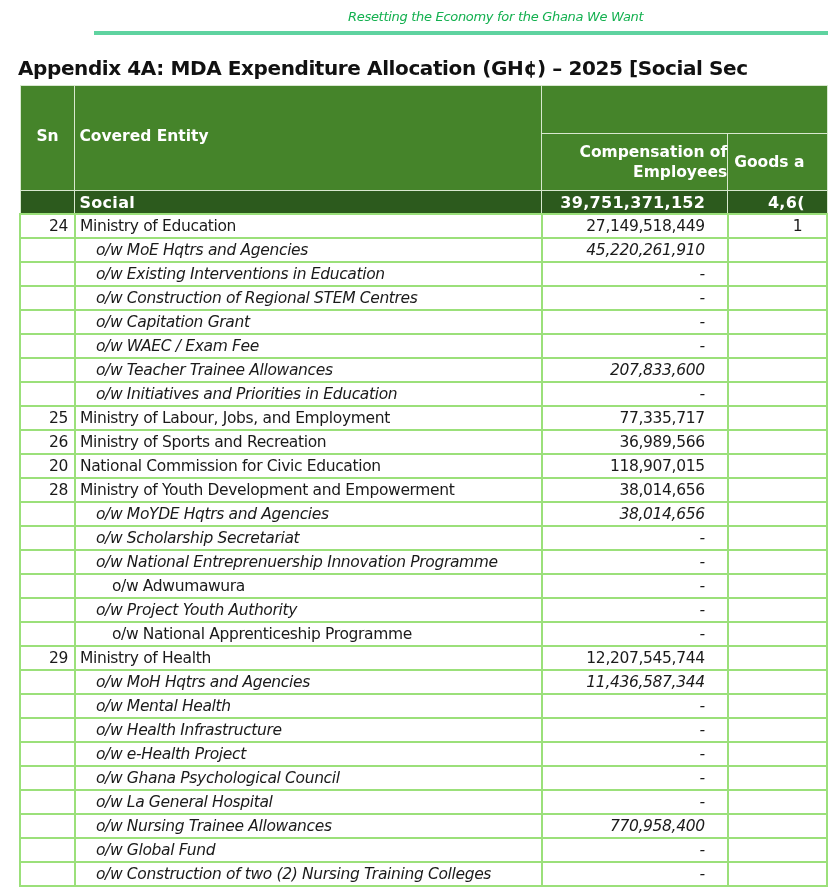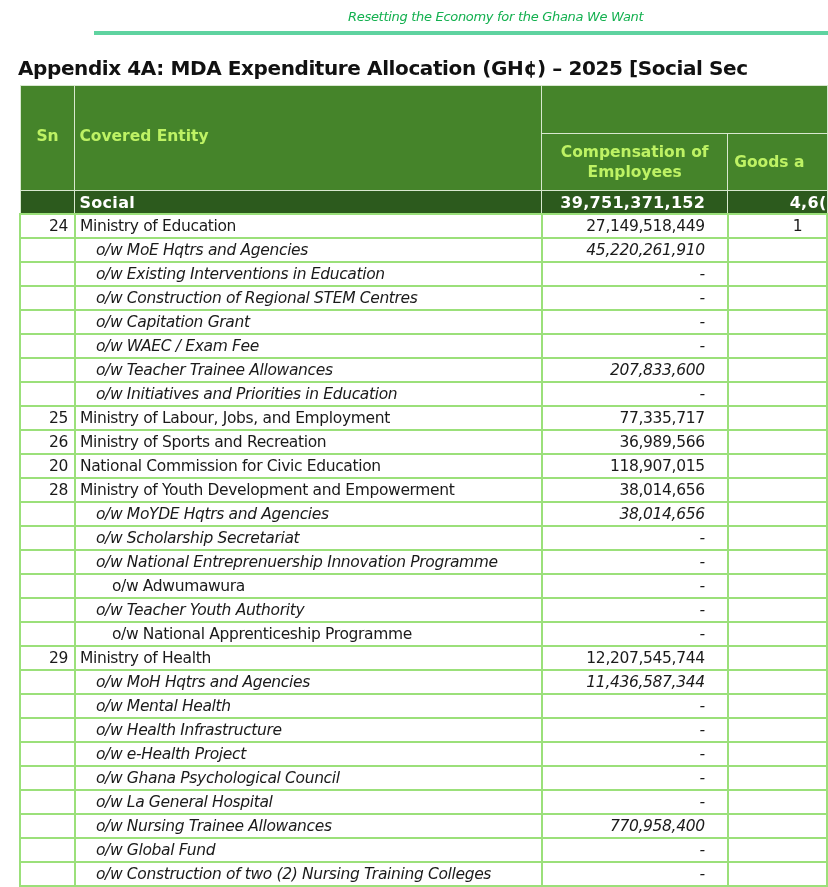--- a/index.html
+++ b/index.html
@@ -23,27 +23,27 @@
   table.grid {
     position:absolute; left:19px; top:85px;
     border-collapse:collapse; table-layout:fixed;
     font-family:"DejaVu Sans", sans-serif;
   }
   table.grid col.c-sn { width:65px; }
   table.grid col.c-entity { width:483px; }
   table.grid col.c-comp { width:192px; }
   table.grid col.c-goods { width:100px; }
   .hdr th {
-    background:#45842a; color:#bef264; font-weight:bold; font-size:15.5px;
+    background:#45842a; color:#ffffff; font-weight:bold; font-size:15.5px;
     border:1px solid #d8e8cf; padding:0;
   }
   .hdr th.sn { text-align:center; height:100px; vertical-align:middle; padding-bottom:4px;}
   .hdr th.entity { text-align:left; vertical-align:middle; padding-left:4px; padding-bottom:4px;}
   .hdr th.group { height:46px; }
-  .hdr th.sub { text-align:center; line-height:20px; height:55px; font-size:15.5px; }
+  .hdr th.sub { text-align:right; line-height:20px; height:55px; font-size:15.5px; }
   .hdr th.sub2 { text-align:left; padding-left:6px; white-space:nowrap; overflow:hidden; }
   tr.section td {
     background:#2c5a1d; color:#ffffff; font-weight:bold; font-size:16px; height:22px;
     border:1px solid #d8e8cf; padding:0 4px; white-space:nowrap; overflow:hidden;
     letter-spacing:0.3px;
   }
   tr.section td.num { text-align:right; padding-right:22px; }
   tr.row td {
     font-size:15.5px; color:#1a1a1a; height:22px; padding:0 4px;
     border:2px solid #9be07a; border-top-width:2px; white-space:nowrap; overflow:hidden;
@@ -82,21 +82,21 @@
     <tr class="hdr">
       <th class="sub">Compensation of Employees</th>
       <th class="sub sub2">Goods a</th>
     </tr>
   </thead>
   <tbody id="tbody">
     <tr class="section">
       <td></td>
       <td>Social</td>
       <td class="num">39,751,371,152</td>
-      <td class="num" style="padding-right:0;text-align:right;padding-left:18px;">4,6(</td>
+      <td class="num" style="padding-right:0;text-align:center;padding-left:18px;">4,6(</td>
     </tr>
   <tr class="row">
         <td class="sn">24</td>
         <td class="entity">Ministry of Education</td>
         <td class="num">27,149,518,449</td>
         <td class="num goods" style="text-align: left; padding-left: 64px;">1</td>
       </tr>
       <tr class="row sub">
         <td class="sn"></td>
         <td class="entity">o/w MoE Hqtrs and Agencies</td>
@@ -182,21 +182,21 @@
         <td class="num goods" style="text-align: left; padding-left: 64px;"></td>
       </tr>
       <tr class="row sub2">
         <td class="sn"></td>
         <td class="entity">o/w Adwumawura</td>
         <td class="num">-</td>
         <td class="num goods" style="text-align: left; padding-left: 64px;"></td>
       </tr>
       <tr class="row sub">
         <td class="sn"></td>
-        <td class="entity">o/w Teacher Youth Authority</td>
+        <td class="entity">o/w Project Youth Authority</td>
         <td class="num">-</td>
         <td class="num goods" style="text-align: left; padding-left: 64px;"></td>
       </tr>
       <tr class="row sub2">
         <td class="sn"></td>
         <td class="entity">o/w National Apprenticeship Programme</td>
         <td class="num">-</td>
         <td class="num goods" style="text-align: left; padding-left: 64px;"></td>
       </tr>
       <tr class="row">

